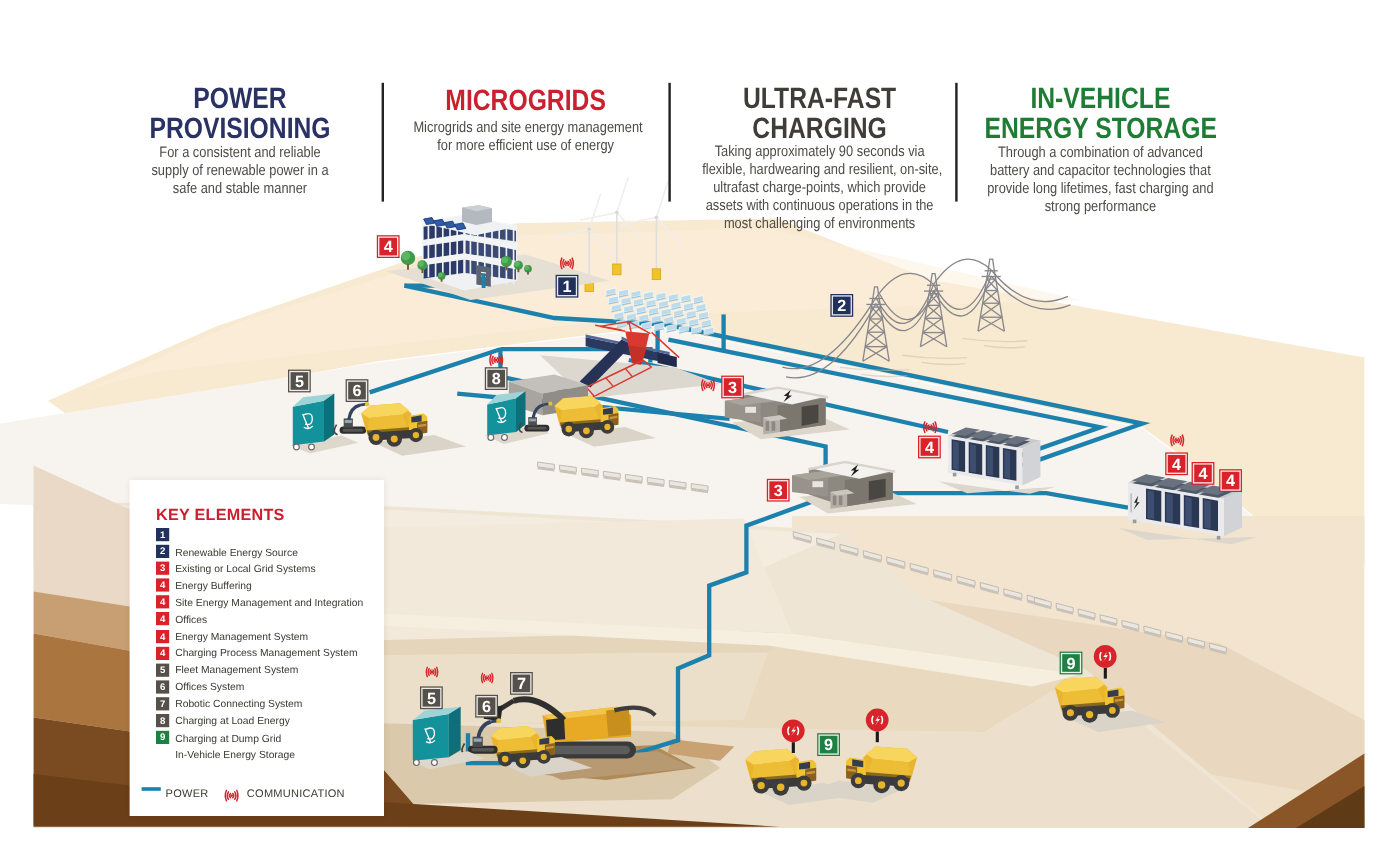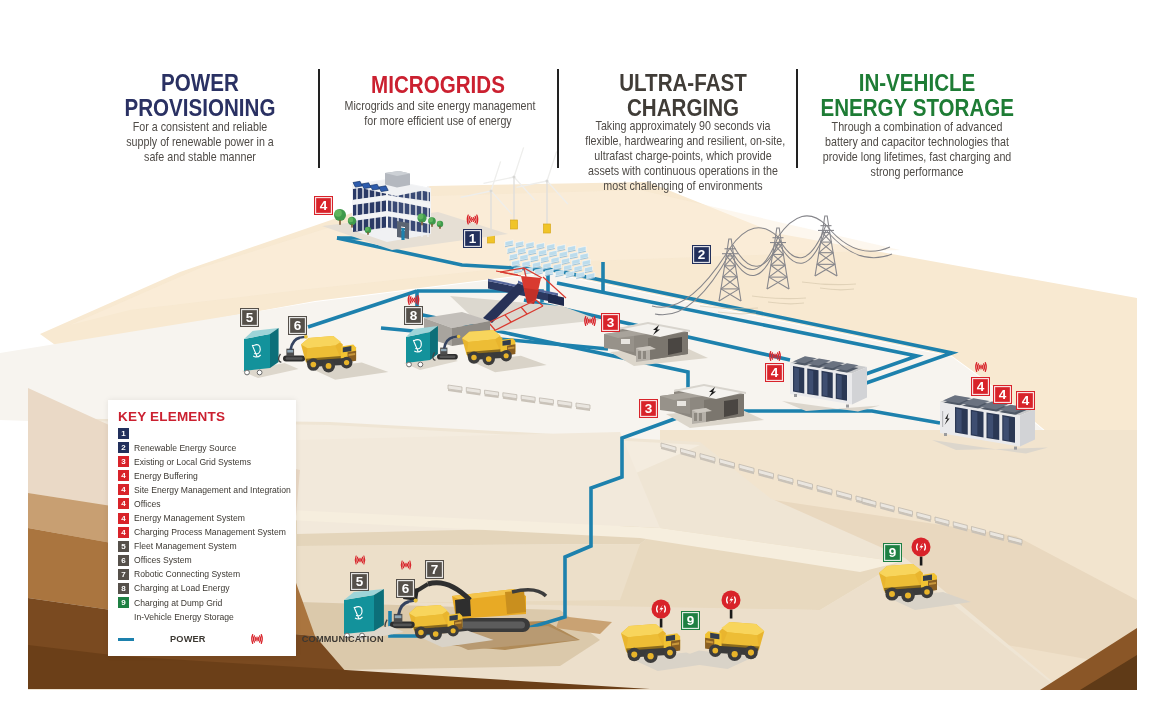--- a/index.html
+++ b/index.html
@@ -1,28 +1,28 @@
 <!DOCTYPE html>
 <html><head><meta charset="utf-8">
 <style>
 html,body{margin:0;padding:0;background:#fff;}
 .page{position:relative;width:1156px;height:716px;overflow:hidden;background:#fff;
   font-family:"Liberation Sans",sans-serif;}
 .hd{position:absolute;text-align:center;font-weight:bold;line-height:1.02;letter-spacing:0;transform:scaleX(0.84);white-space:nowrap;}
 .sub{position:absolute;text-align:center;font-size:12.6px;line-height:1.2;color:#4e4a46;transform:scaleX(0.85);white-space:nowrap;}
 .vdiv{position:absolute;top:69px;width:2px;height:99px;background:#222;}
 .legend{position:absolute;left:108px;top:400px;width:188px;height:256px;background:#fff;
-  box-shadow:0 0 6px rgba(0,0,0,0.08);padding:0;}
+  box-shadow:0 0 6px rgba(0,0,0,0.08);padding:12px;}
 .ltitle{color:#cb2030;font-weight:bold;font-size:13.5px;margin:9px 0 4px 10px;letter-spacing:0.2px;}
 .lrow{display:flex;align-items:center;margin:0 0 3.1px 10px;height:11px;}
 .lb{width:11px;height:11px;color:#fff;font-size:8px;font-weight:bold;text-align:center;
   line-height:11px;flex:0 0 11px;}
 .lt{font-size:8.6px;color:#3c3832;margin-left:5px;white-space:nowrap;margin-top:28px;}
-.lfoot{position:absolute;left:10px;bottom:10px;font-size:9.2px;font-weight:bold;color:#3c3832;
-  display:flex;align-items:center;letter-spacing:0.2px;gap:32px;}
+.lfoot{position:absolute;left:10px;bottom:10px;font-size:9.2px;font-weight:normal;color:#3c3832;
+  display:flex;letter-spacing:0.2px;}
 </style></head>
 <body>
 <div class="page">
 <svg width="1156" height="716" viewBox="0 0 1156 716" style="position:absolute;left:0;top:0">
 <polygon points="40,334 180,272 430,186 648,182 775,233 1137,298 1137,470 1100,472 1060,443 985,380 952,356 548,272 315,301 58,347" fill="#f8e9d1"></polygon>
 <polygon points="70,325 200,268 430,196 640,190 900,250 560,262 300,290 130,310" fill="#fbf0de" opacity="0.5"></polygon>
 <polygon points="0,353 315,302 548,273 952,357 990,385 1055,440 1095,470 900,468 700,460 300,430 0,420" fill="#f7f4ef"></polygon>
 <polygon points="660,430 1137,430 1137,690 1040,690 780,560 660,470" fill="#f2e4ce"></polygon>
 <polygon points="760,498 1016,536 1137,600 1137,690 1040,690 830,620 760,545" fill="#e9d8bf"></polygon>
 <polygon points="820,612 1137,668 1137,690 860,690" fill="#efe0c9"></polygon>

